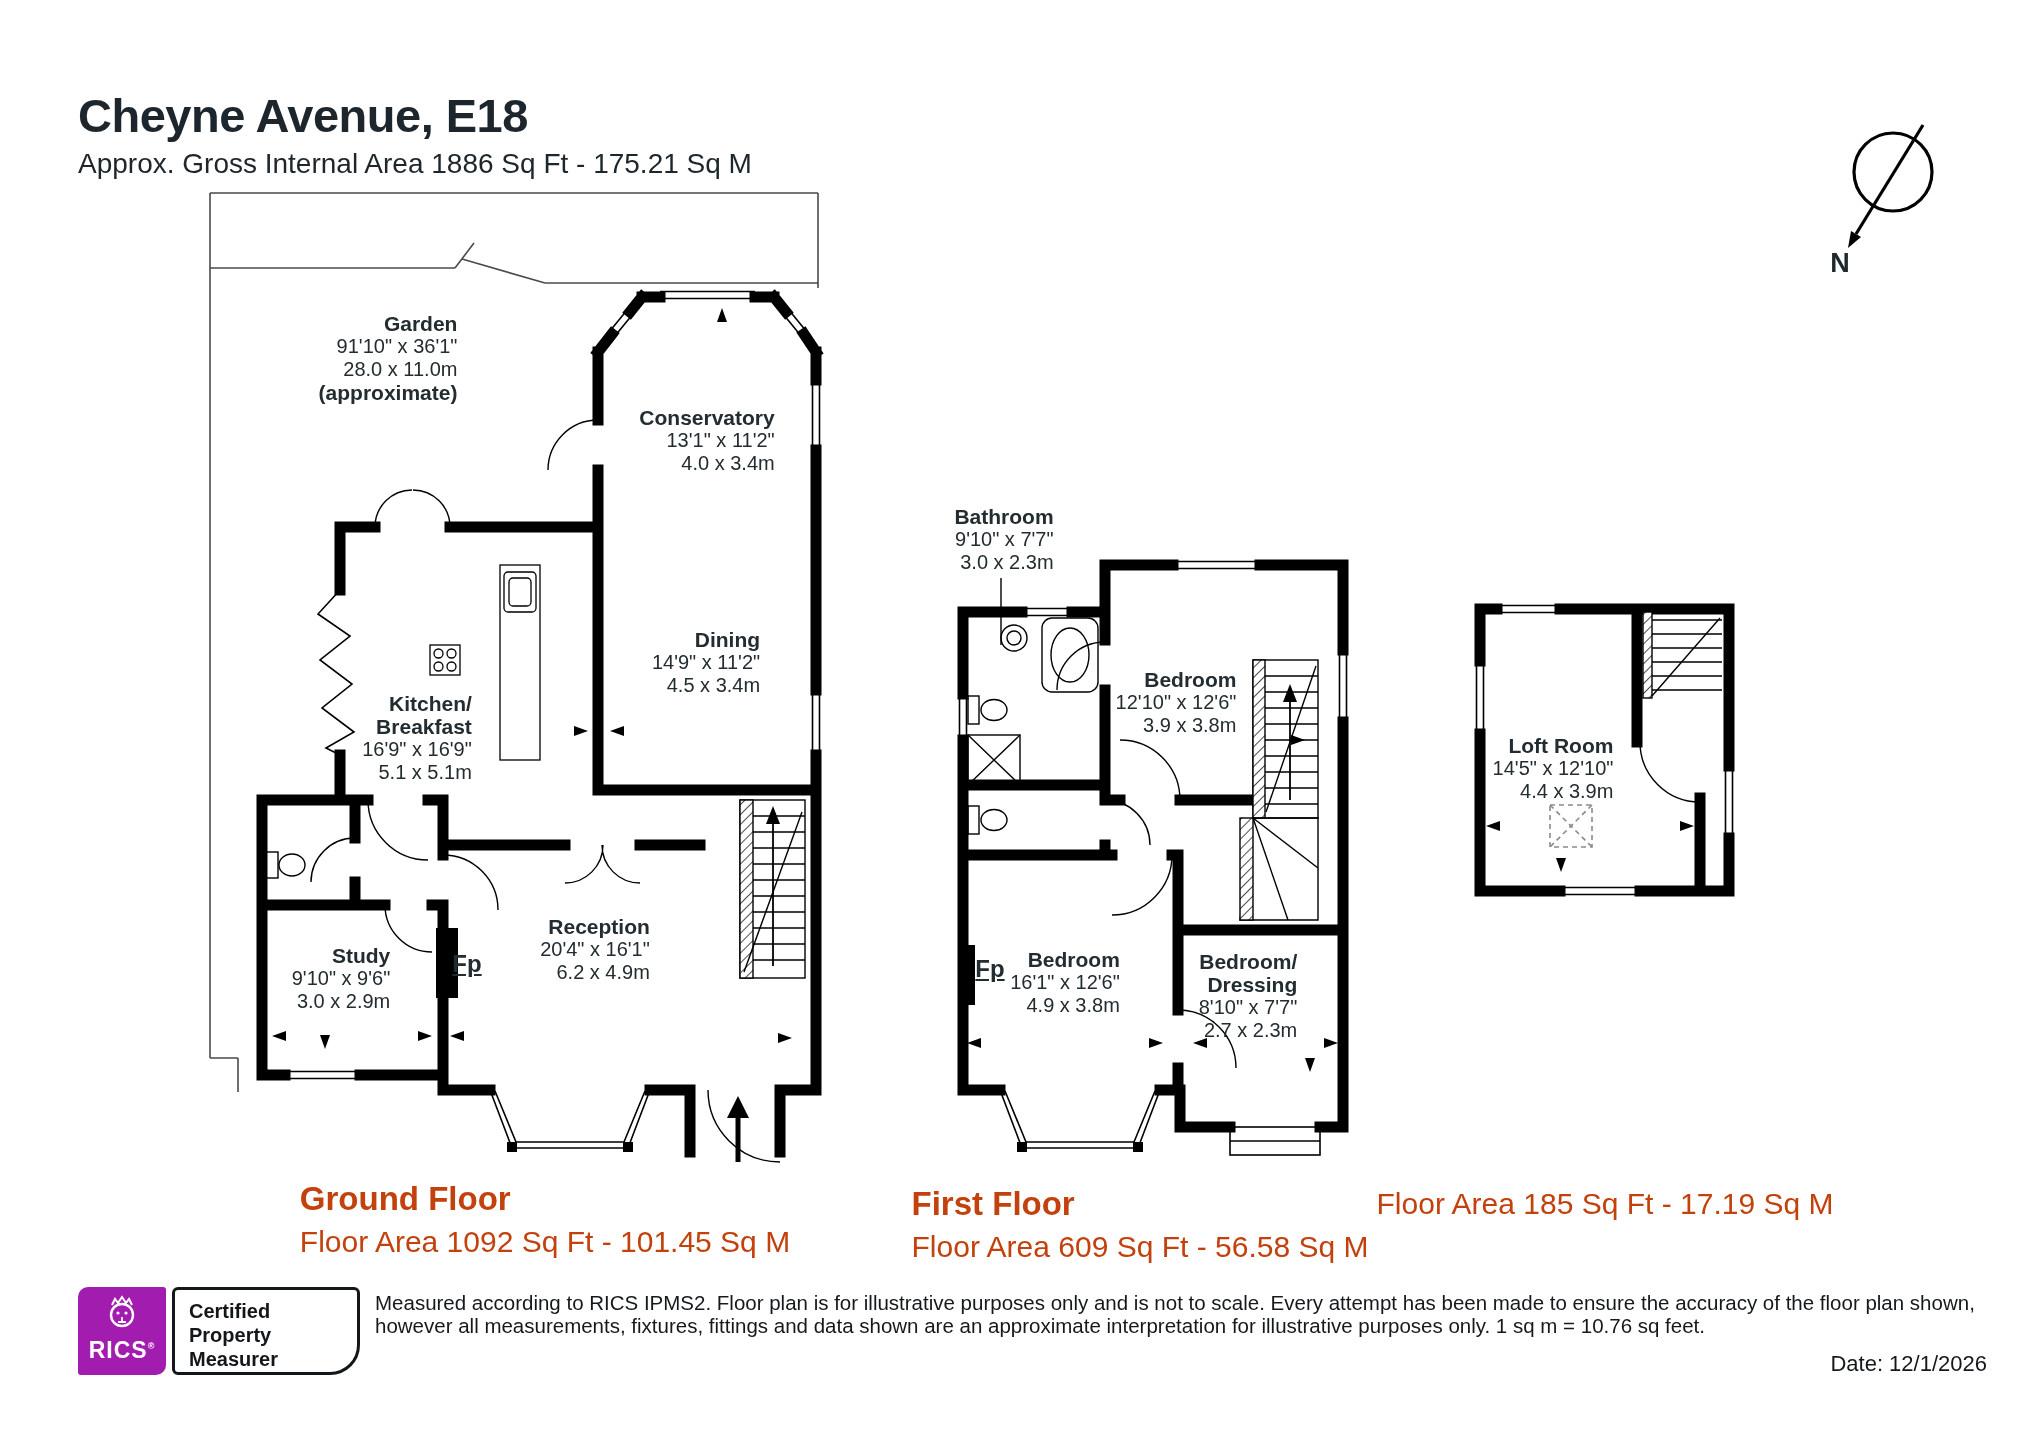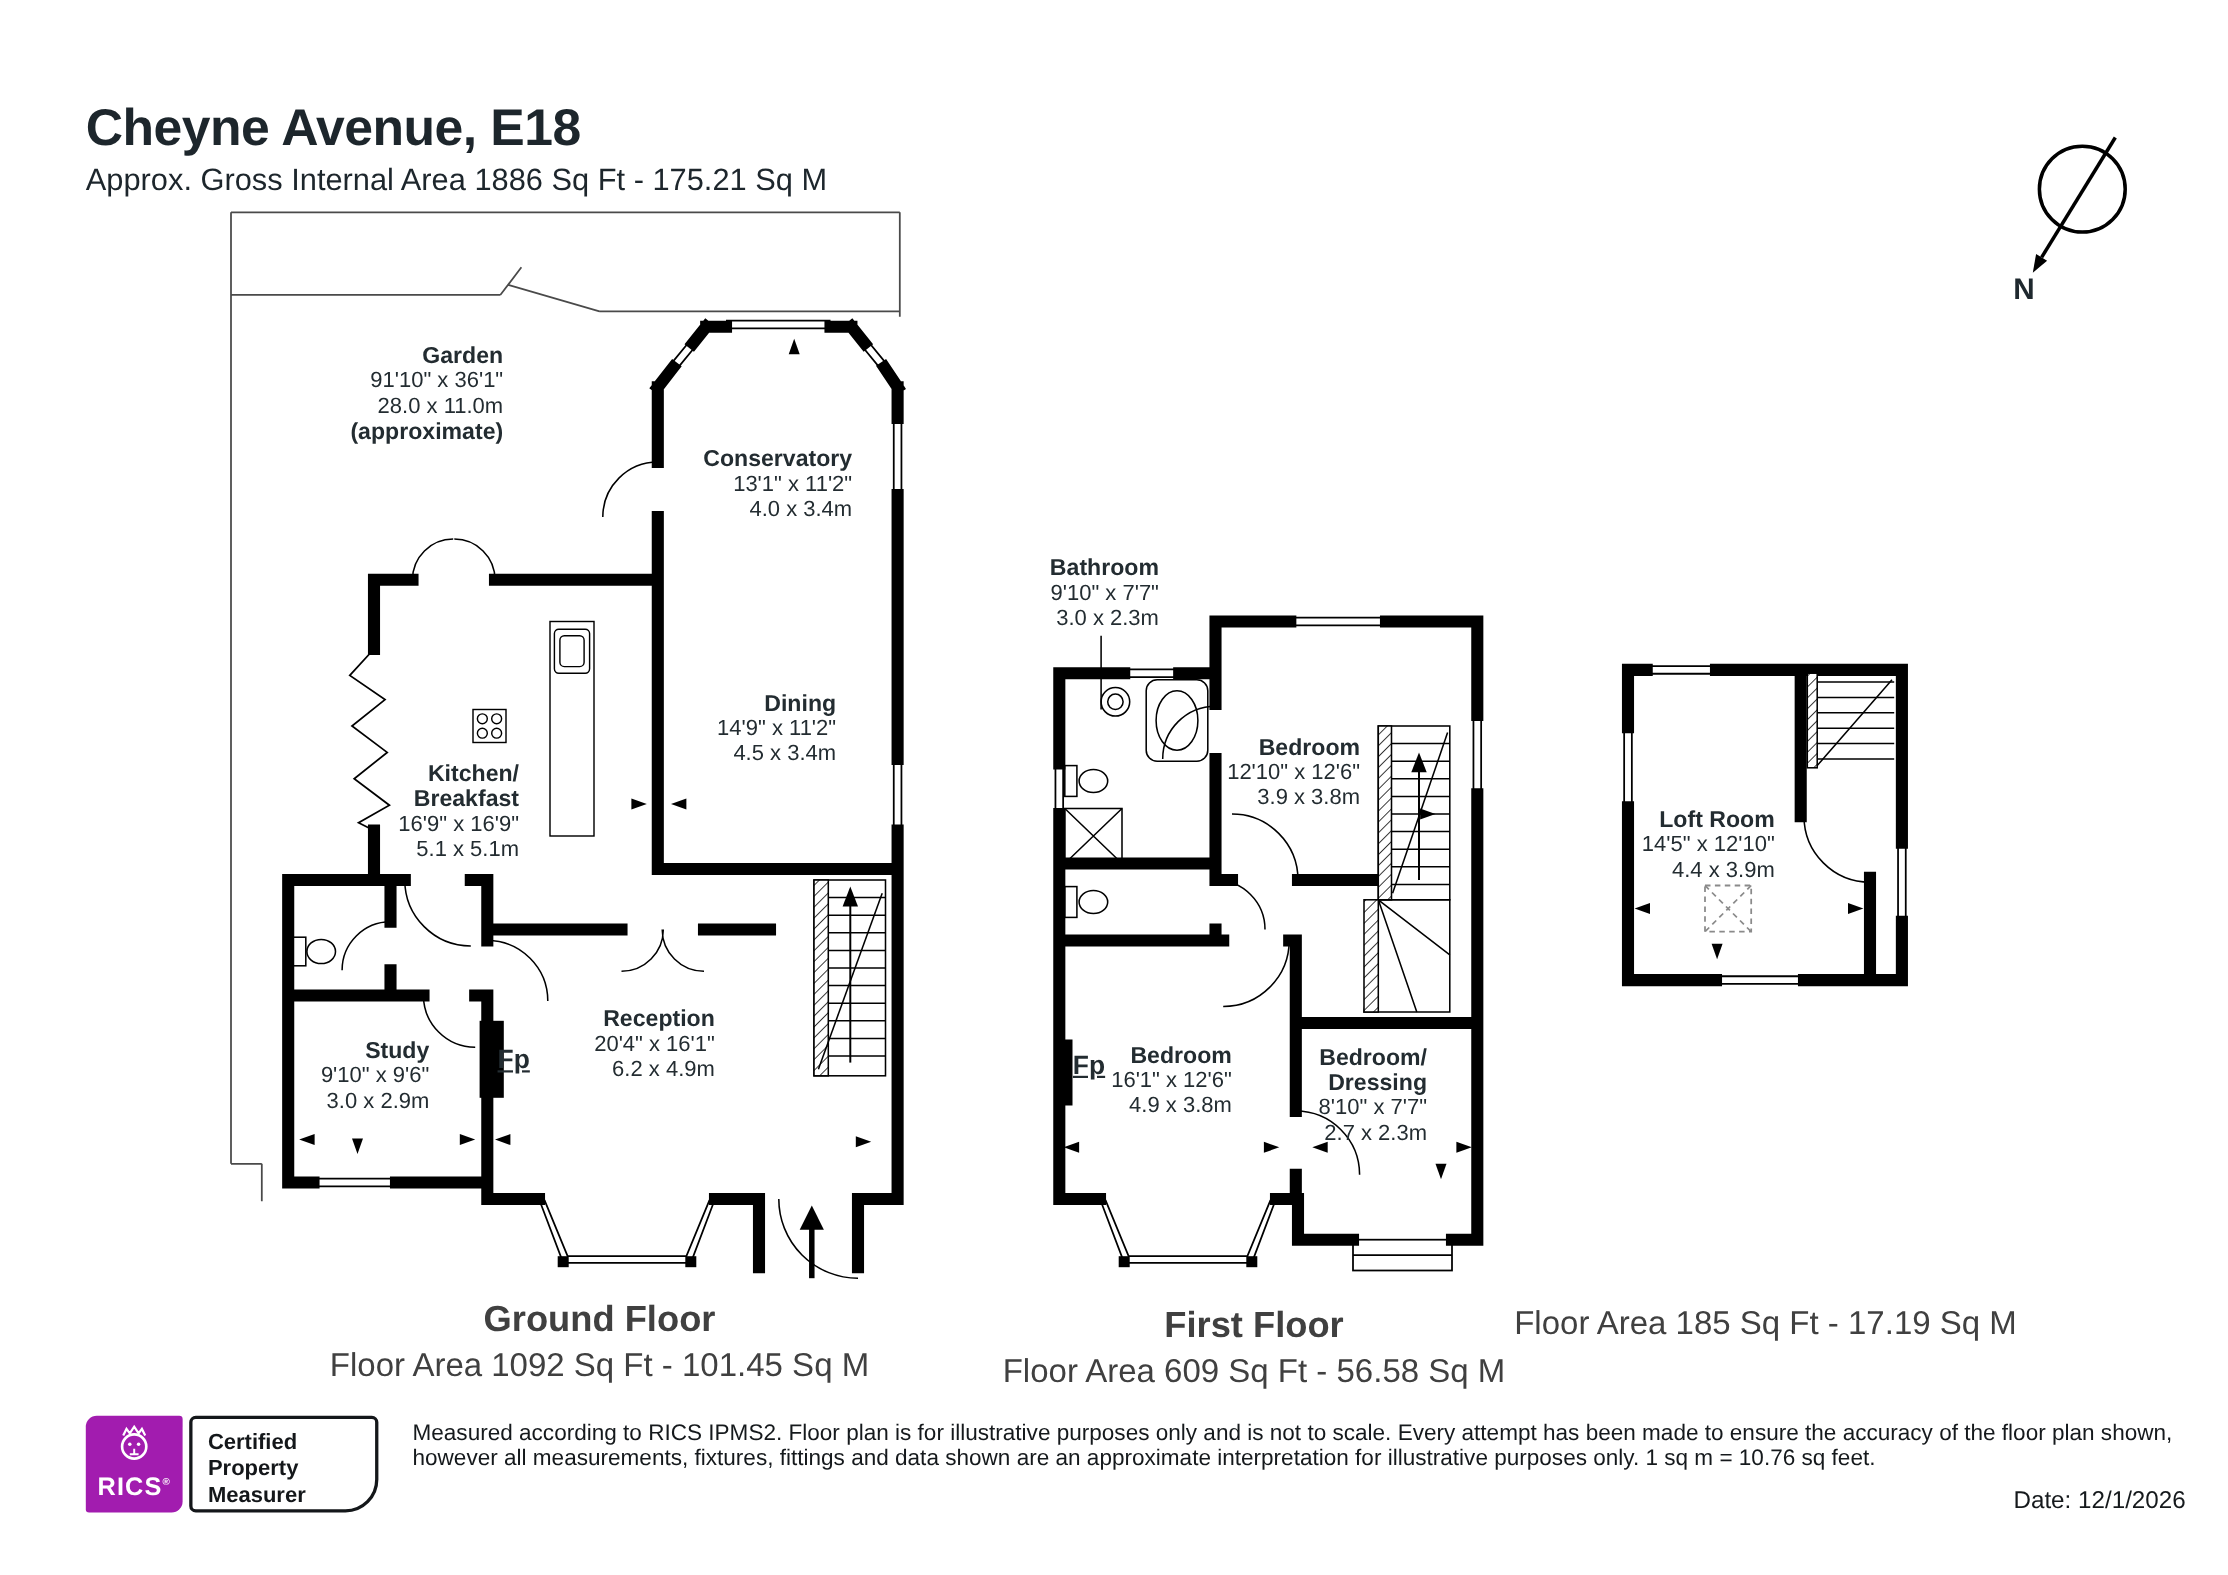--- a/index.html
+++ b/index.html
@@ -6,31 +6,31 @@
   #page{position:relative;width:2025px;height:1432px;background:#ffffff;overflow:hidden;
         font-family:"Liberation Sans","DejaVu Sans",sans-serif;color:#1e282e;}
   #plan-svg{position:absolute;left:0;top:0;}
   .hdr{position:absolute;left:78px;top:44px;margin-top:44px;}
   .hdr h1{margin:0;font-size:47px;font-weight:bold;letter-spacing:-0.5px;color:#1d262c;}
   .hdr .sub{margin-top:5px;font-size:28px;color:#1d262c;}
   .room-label{position:absolute;transform:translateX(-50%);text-align:right;line-height:23px;
               font-size:20px;color:#232c31;white-space:nowrap;}
   .room-label .rname{font-weight:bold;font-size:21px;}
   .fp-label{position:absolute;transform:translateX(-50%);font-weight:bold;font-size:24px;color:#232c31;text-decoration:underline;}
-  .floor-caption{position:absolute;transform:translateX(-50%);text-align:center;color:#404040;white-space:nowrap;}
+  .floor-caption{position:absolute;transform:translateX(-50%);text-align:left;color:#c2410c;white-space:nowrap;}
   .floor-caption .fname{font-size:33px;font-weight:bold;}
   .floor-caption .farea{font-size:30px;margin-top:7px;}
   .disclaimer{position:absolute;left:375px;top:1291px;width:1618px;font-size:20.5px;
               line-height:23px;color:#15191c;}
   .date{position:absolute;right:38px;top:1351px;font-size:22px;color:#15191c;}
   .logo-black{position:absolute;left:78px;top:1287px;width:88px;height:88px;background:#a21caf;
               border-radius:10px 3px 10px 3px;text-align:center;}
   .logo-black .brand{color:#fff;font-weight:bold;font-size:23px;letter-spacing:1px;margin-top:2px;}
   .logo-black .brand sup{font-size:9px;}
-  .logo-cert{position:absolute;left:172px;top:1287px;width:172px;height:88px;box-sizing:border-box;
+  .logo-cert{position:absolute;left:172px;top:1287px;width:188px;height:88px;box-sizing:border-box;
              border:3.5px solid #14171a;border-radius:6px 6px 30px 6px;padding:9px 12px 0 14px;background:#fff;}
   .logo-cert div{font-size:20px;font-weight:bold;color:#14171a;line-height:24px;}
   svg text.nmark{font-weight:bold;font-size:27px;fill:#1e282e;}
 </style>
 </head>
 <body>
 
 <div id="page">
 
 <svg id="plan-svg" width="2025" height="1432" viewBox="0 0 2025 1432">

